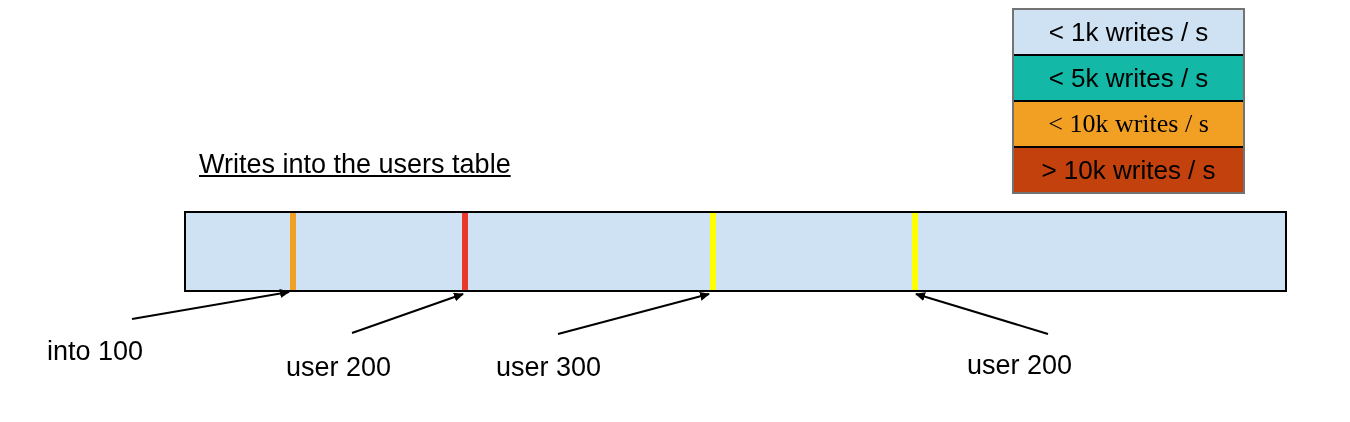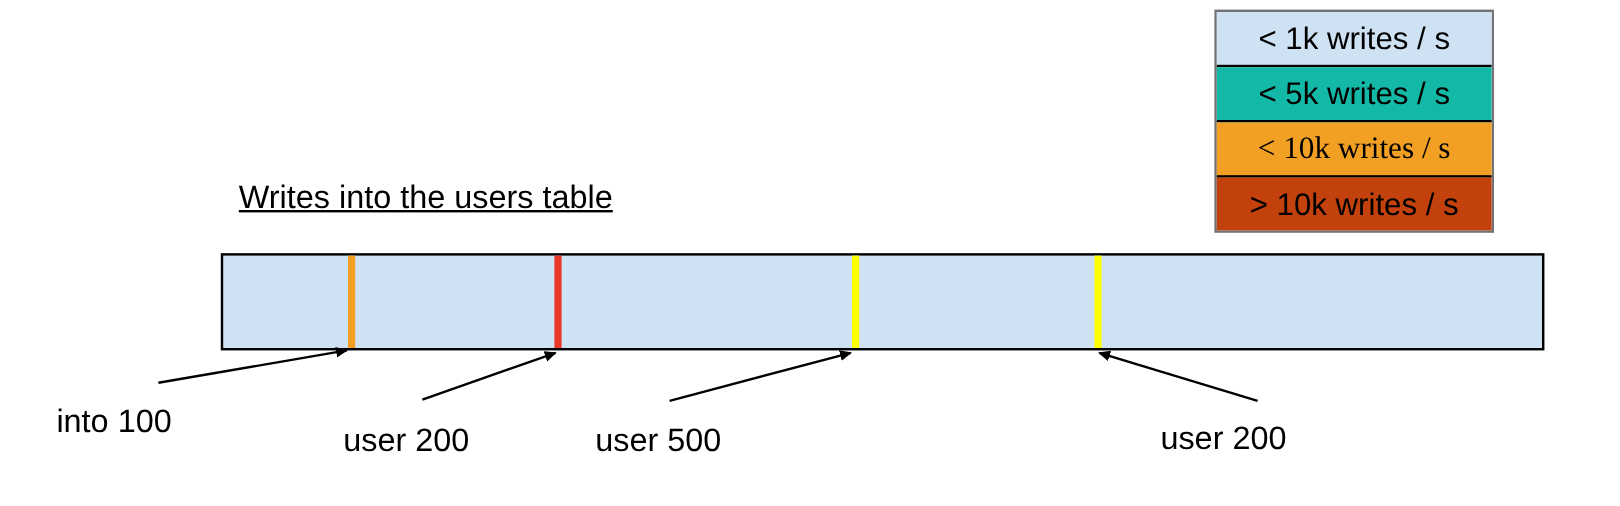--- a/index.html
+++ b/index.html
@@ -112,16 +112,16 @@
       </marker>
     </defs>
     <line x1="132" y1="319" x2="289" y2="292" marker-end="url(#ah)"></line>
     <line x1="352" y1="333" x2="463" y2="294" marker-end="url(#ah)"></line>
     <line x1="558" y1="334" x2="709" y2="294" marker-end="url(#ah)"></line>
     <line x1="1048" y1="334" x2="916" y2="294" marker-end="url(#ah)"></line>
   </svg>
 
   <div class="user-label label-100">into 100</div>
   <div class="user-label label-200">user 200</div>
-  <div class="user-label label-300">user 500</div>
+  <div class="user-label label-300">user 300</div>
   <div class="user-label label-400">user 200</div>
 
 </div>
 
 </body></html>

